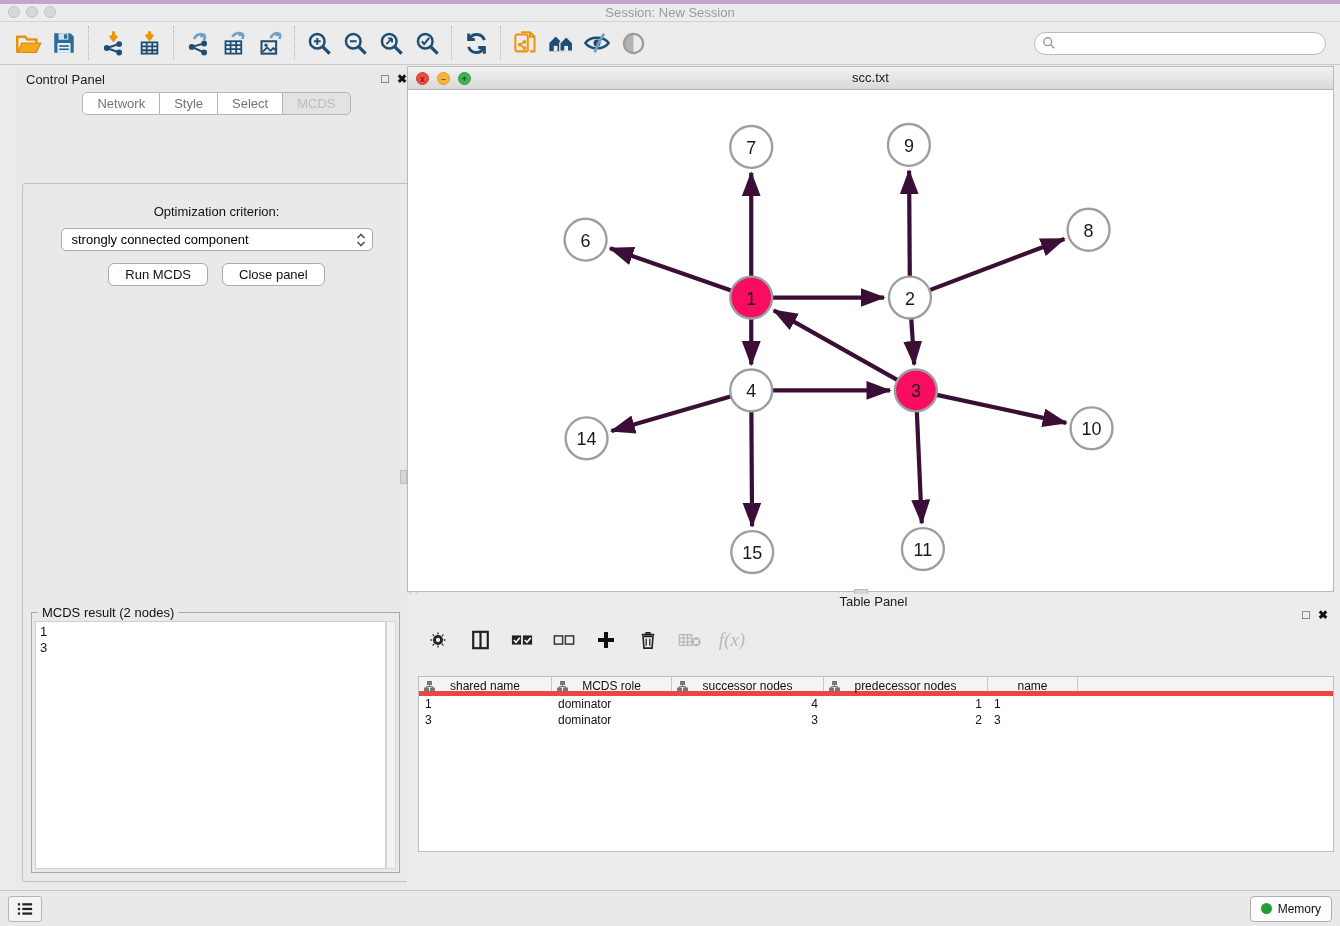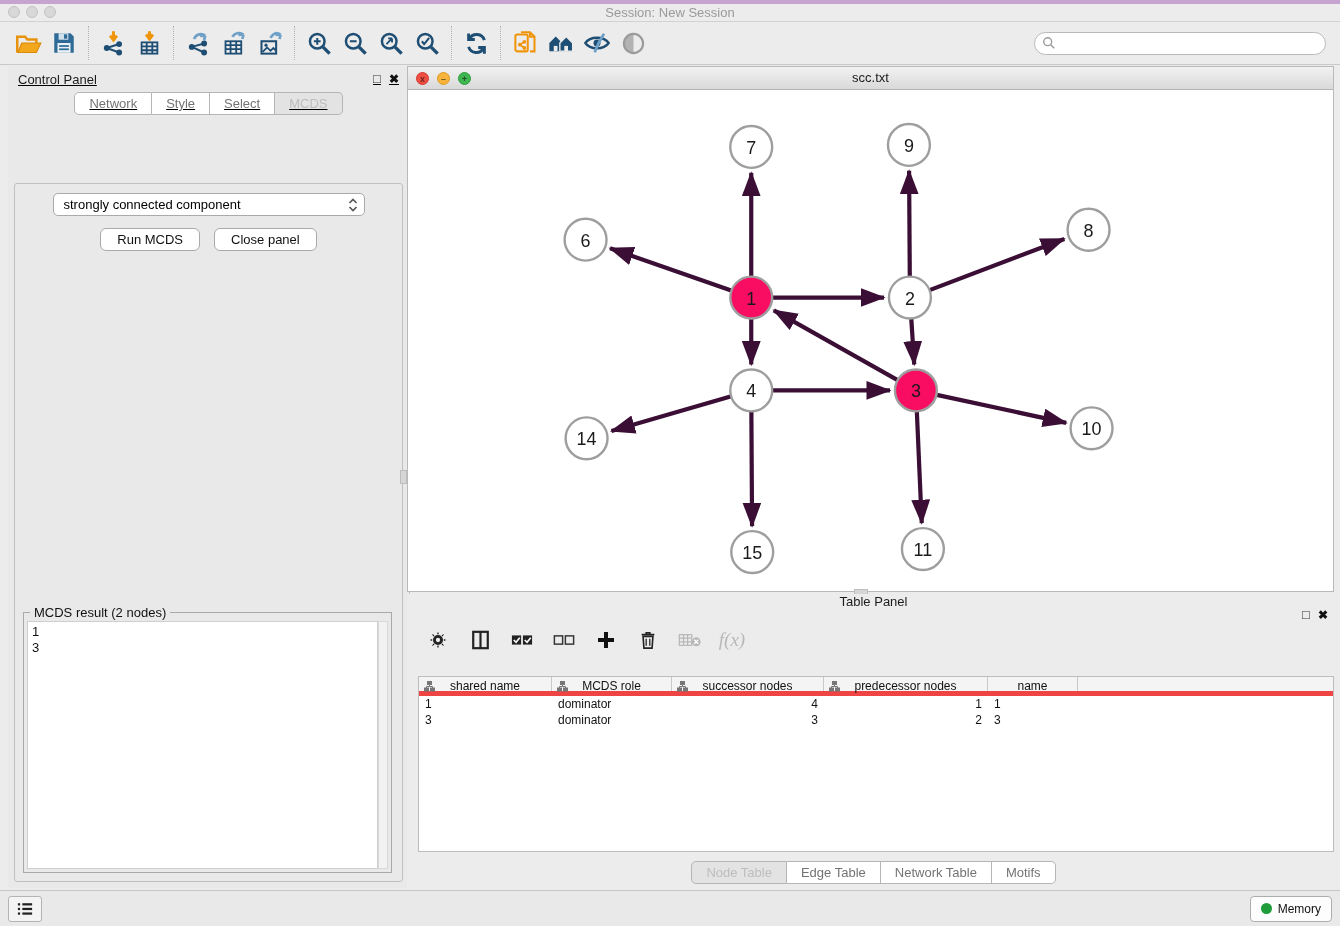--- a/index.html
+++ b/index.html
@@ -14,21 +14,21 @@
 
   
   .main-toolbar { height:43px; background:#ececec; border-bottom:1px solid #c9c9c9; display:flex; align-items:center; padding:0 10px; }
   .tb-btn { width:36px; height:36px; display:flex; align-items:center; justify-content:center; border-radius:4px; cursor:default; }
   .tb-sep { width:1px; height:34px; margin:0 6px; border-left:1px dotted #b3b3b3; }
   .spacer { flex:1; }
   .search-pill { width:292px; height:23px; background:#fff; border:1px solid #b9b9b9; border-radius:12px; display:flex; align-items:center; padding-left:7px; margin-right:4px; }
   .search-pill input { border:none; outline:none; flex:1; font-size:12px; background:transparent; height:18px; }
 
   
-  .control-panel { position:absolute; left:8px; top:66px; width:402px; height:822px; background:#e9e9e9; border-right:1px solid #c4c4c4;text-decoration:underline; }
+  .control-panel { position:absolute; left:16px; top:66px; width:402px; height:822px; background:#e9e9e9; border-right:1px solid #c4c4c4; }
   .cp-header { height:26px; display:flex; align-items:center; padding:0 10px; }
   .panel-title { font-size:13px; color:#1c1c1c; }
   .panel-ctrls { margin-left:auto; display:flex; gap:8px; align-items:center; }
   .float-glyph { font-size:13px; color:#333; line-height:12px; }
   .close-glyph { font-size:12px; font-weight:bold; color:#111; line-height:12px; }
 
   .seg-tabs { display:flex; justify-content:center; position:relative; z-index:2; }
   .seg-tabs .tab { font-size:13px; padding:3px 14px; background:#fff; border:1px solid #b5b5b5; border-left:none; color:#737373; cursor:default; }
   .seg-tabs .tab:first-child { border-left:1px solid #b5b5b5; border-radius:5px 0 0 5px; }
   .seg-tabs .tab:last-child { border-radius:0 5px 5px 0; }
@@ -247,20 +247,21 @@
       <span class="close-glyph">✖</span>
     </span>
   </div>
   <div class="seg-tabs">
       <div class="tab">Network</div>
       <div class="tab">Style</div>
       <div class="tab">Select</div>
       <div class="tab selected">MCDS</div>
     </div>
   <div class="cp-body">
+    <div class="opt-label">Optimization criterion:</div>
     <div class="dropdown">
       <span class="dd-label">strongly connected component</span>
       <svg width="10" height="16" viewBox="0 0 10 16">
           <path d="M1.5 6 L5 2.5 L8.5 6" fill="none" stroke="#555" stroke-width="1.6"></path>
           <path d="M1.5 10 L5 13.5 L8.5 10" fill="none" stroke="#555" stroke-width="1.6"></path>
         </svg>
     </div>
     <div class="btn-row">
       <button class="push-btn">Run MCDS</button>
       <button class="push-btn">Close panel</button>
@@ -441,26 +442,20 @@
         </div>
         <div class="dt-row">
           <div class="td" style="width: 133px;">3</div>
           <div class="td" style="width: 120px;">dominator</div>
           <div class="td r" style="width: 152px;">3</div>
           <div class="td r" style="width: 164px;">2</div>
           <div class="td" style="width: 90px;">3</div>
         </div>
       </div>
   </div>
-  <div class="tp-tabs seg-tabs">
-      <div class="tab selected">Node Table</div>
-      <div class="tab">Edge Table</div>
-      <div class="tab">Network Table</div>
-      <div class="tab">Motifs</div>
-    </div>
 </div>
 
 <div class="status-bar">
   <span class="sb-btn">
     <svg width="18" height="16" viewBox="0 0 20 18">
         <g fill="#222">
           <rect x="2" y="2.5" width="2.5" height="2.5"></rect>
           <rect x="7" y="2.5" width="11" height="2.5"></rect>
           <rect x="2" y="7.7" width="2.5" height="2.5"></rect>
           <rect x="7" y="7.7" width="11" height="2.5"></rect>

